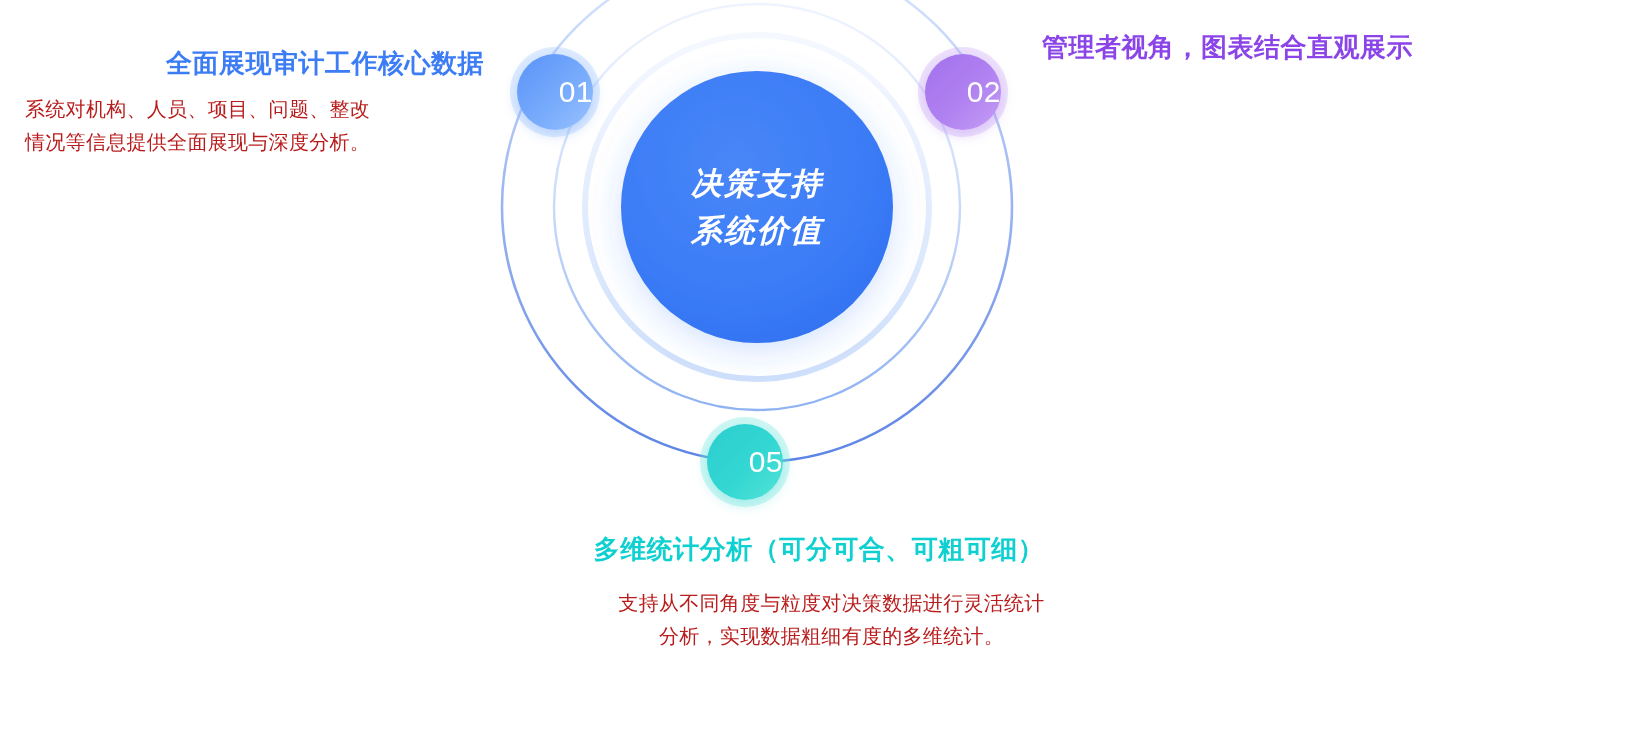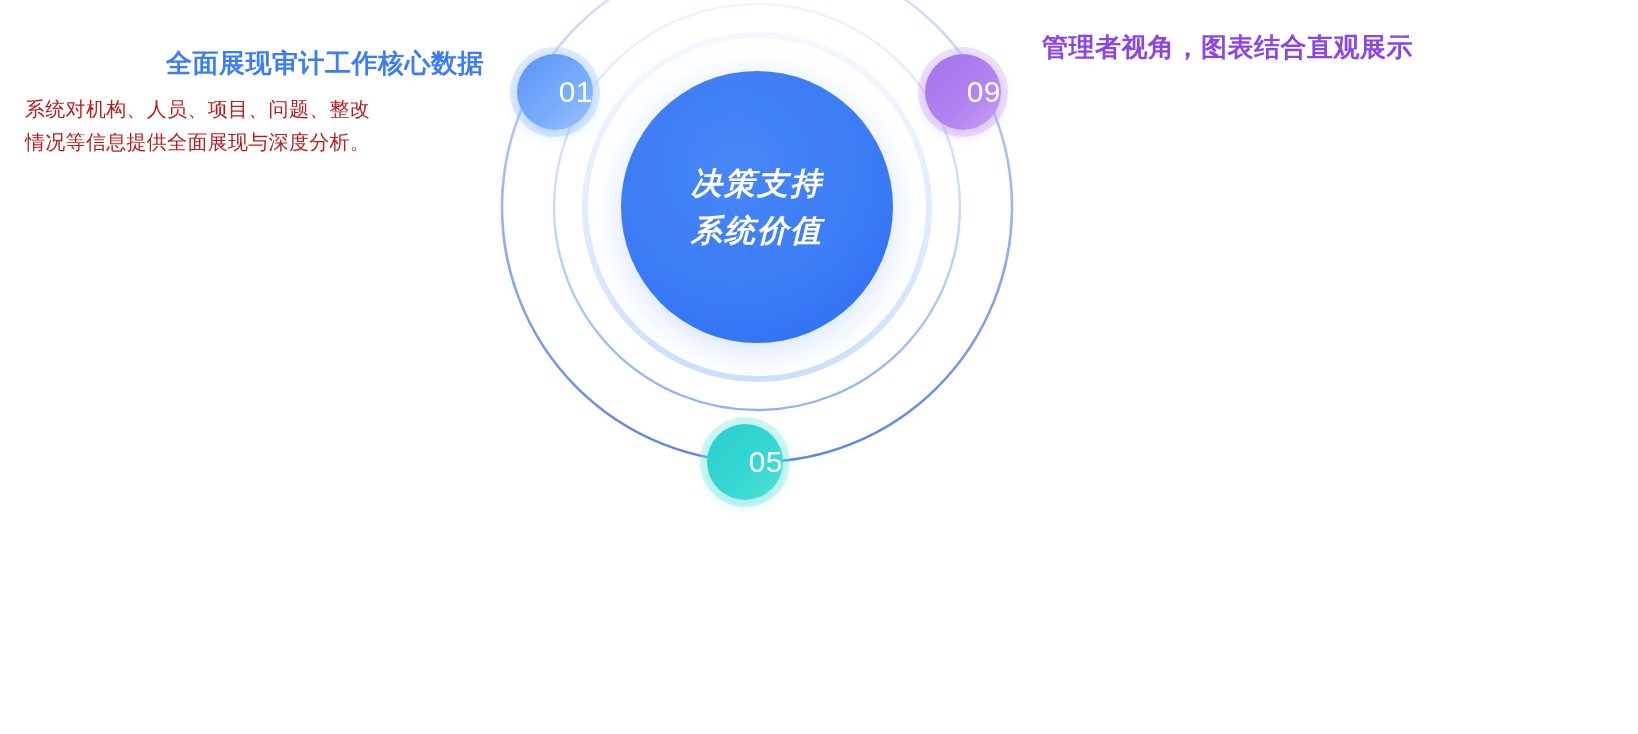--- a/index.html
+++ b/index.html
@@ -188,35 +188,42 @@
 
   <div class="core-label">
     <span class="ln">决策支持</span>
     <span class="ln">系统价值</span>
   </div>
 
   <div class="badge badge-01">
     <span>01</span>
   </div>
   <div class="badge badge-02">
-    <span>09</span>
+    <span>02</span>
   </div>
   <div class="badge badge-03">
     <span>05</span>
   </div>
 
   <div class="block" id="block-01">
     <h2>全面展现审计工作核心数据</h2>
     <p>
       <span>系统对机构、人员、项目、问题、整改</span><br>
       <span>情况等信息提供全面展现与深度分析。</span>
     </p>
   </div>
 
   <div class="block" id="block-02">
     <h2>管理者视角，图表结合直观展示</h2>
     <p>
       <br>
     </p>
   </div>
 
+  <div class="block" id="block-03">
+    <h2>多维统计分析（可分可合、可粗可细）</h2>
+    <p>
+      <span>支持从不同角度与粒度对决策数据进行灵活统计</span><br>
+      <span>分析，实现数据粗细有度的多维统计。</span>
+    </p>
+  </div>
 
 </div>
 
 </body></html>

